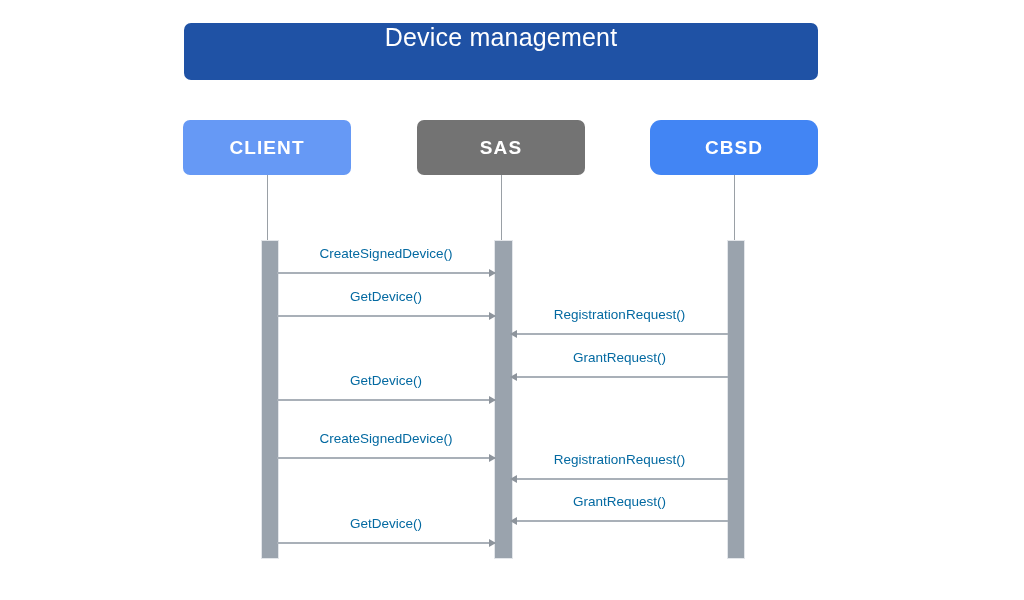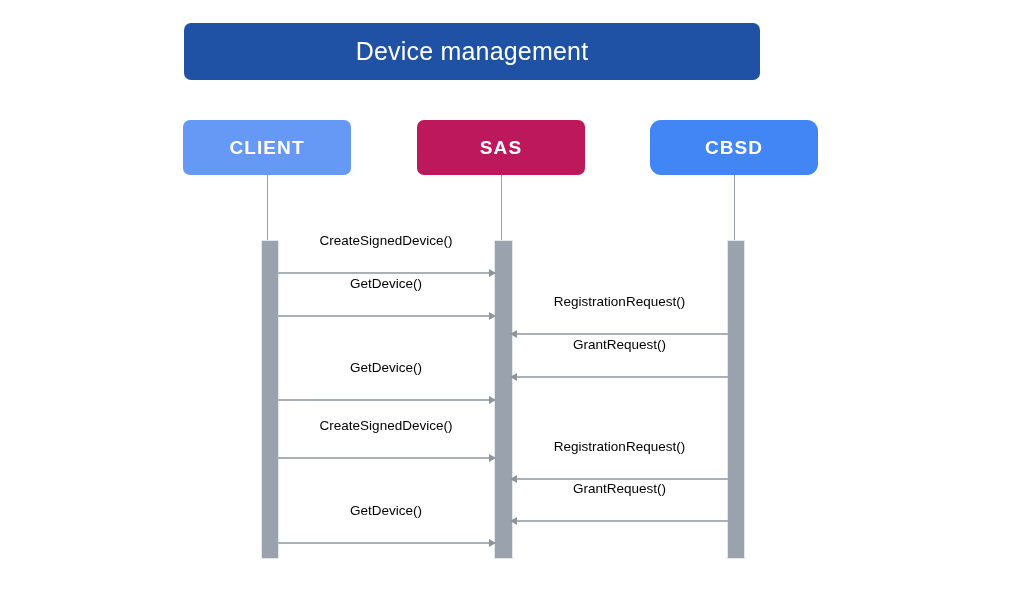--- a/index.html
+++ b/index.html
@@ -17,26 +17,25 @@
     position: relative;
     width: 1024px;
     height: 600px;
   }
 
   
   .title-banner {
     position: absolute;
     left: 184px;
     top: 23px;
-    width: 576px;
+    width: 634px;
     height: 57px;
     border-radius: 7px;
     background: #1f52a5;
     display: flex;
-    align-items: center;
     justify-content: center;
   }
   .title-banner .title-text {
     color: #ffffff;
     font-size: 25px;
     font-weight: 400;
     letter-spacing: 0.2px;
     white-space: nowrap;
   }
 
@@ -53,21 +52,21 @@
   }
   .participant .participant-label {
     color: #ffffff;
     font-size: 19px;
     font-weight: 700;
     letter-spacing: 1.1px;
     white-space: nowrap;
     text-align: center;
   }
   .p-client { left: 183px; background: #6699f5; }
-  .p-sas    { left: 417px; background: #be185d; }
+  .p-sas    { left: 417px; background: #737373; }
   .p-cbsd   { left: 650px; background: #4285f4; border-radius: 11px; }
 
   
   .lifeline {
     position: absolute;
     width: 1px;
     background: #9aa0a6;
   }
 
   
@@ -101,24 +100,24 @@
   .message.dir-right .msg-head {
     right: -1px;
     border-left: 7px solid #8d949c;
   }
   .message.dir-left .msg-head {
     left: -1px;
     border-right: 7px solid #8d949c;
   }
   .message .msg-label {
     position: absolute;
-    bottom: 24px;
+    bottom: 11px;
     width: 100%;
     text-align: center;
-    color: #000000;
+    color: #0369a1;
     font-size: 13.5px;
     font-weight: 400;
     white-space: nowrap;
   }
 </style>
 </head>
 <body>
 
 <div id="diagram-root">
 

